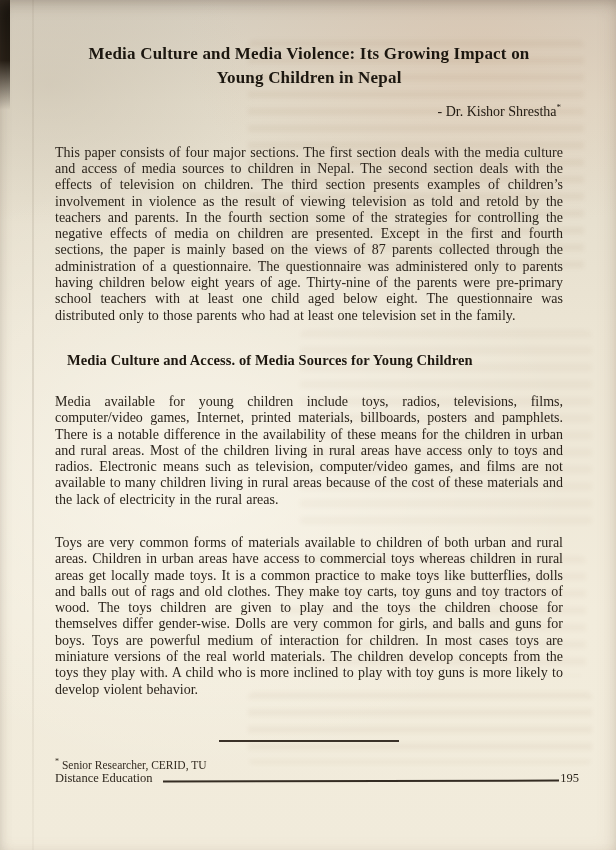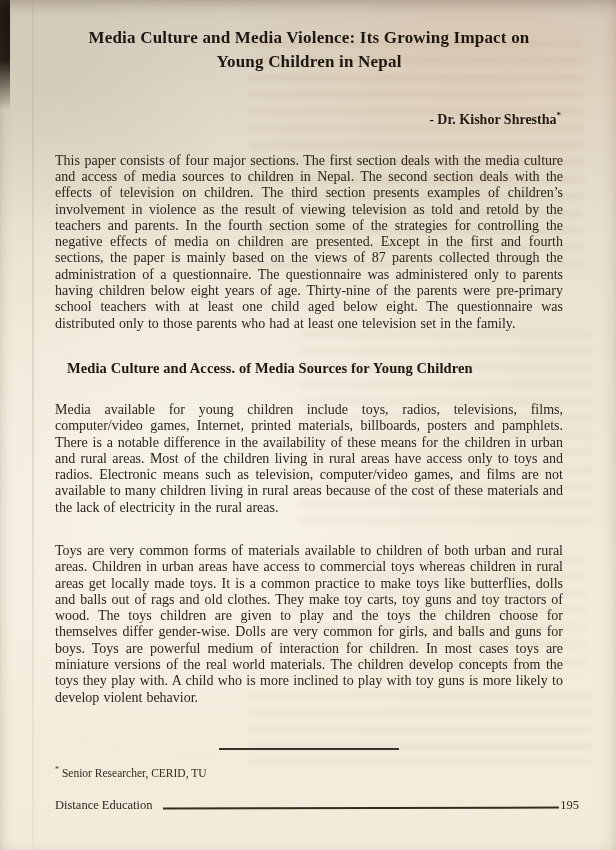--- a/index.html
+++ b/index.html
@@ -23,31 +23,31 @@
     background:linear-gradient(180deg,rgba(110,95,75,.08),rgba(110,95,75,.16) 45%,rgba(110,95,75,.05));}
   
   .ghost{position:absolute;pointer-events:none;z-index:0;border-radius:6px;
     background:repeating-linear-gradient(180deg, rgba(146,112,78,.38) 0 7px, transparent 7px 17px);
     filter:blur(2px);}
   .g1{left:248px;top:40px;width:336px;height:236px;opacity:.20;}
   .g2{left:300px;top:330px;width:292px;height:196px;opacity:.12;}
   .g3{left:282px;top:556px;width:304px;height:120px;opacity:.13;}
   .g4{left:248px;top:692px;width:344px;height:72px;opacity:.17;}
 
-  .content{position:absolute;left:55px;right:53px;top:0;z-index:2;}
+  .content{position:absolute;left:55px;right:53px;top:16px;z-index:2;}
   .title{margin:26px 8px 0;text-align:center;font-size:17px;line-height:24px;
     font-weight:bold;color:#1c1710;letter-spacing:.2px;}
-  .author{margin-top:36px;text-align:right;font-weight:bold;font-size:14px;padding-right:2px;color:#201a12;}
+  .author{margin-top:12px;text-align:right;font-weight:normal;font-size:14px;padding-right:2px;color:#201a12;}
   .author sup{font-size:9px;}
   p.body{margin:25px 0 0;font-size:14px;line-height:16.3px;text-align:justify;word-spacing:.6px;}
   .section-heading{margin:28px 12px 0;font-size:14.5px;font-weight:bold;color:#1e1810;letter-spacing:.1px;}
   .fn-rule{margin-top:42px;width:180px;border:0;border-top:2px solid #3a3128;height:0;}
   .footnote{margin-top:15px;font-size:11.5px;color:#332b21;}
   .footnote sup{font-size:8px;}
-  .footer{margin-top:19px;margin-right:-16px;display:flex;align-items:baseline;
+  .footer{margin-right:-16px;display:flex;align-items:baseline;
     font-size:12.5px;color:#2e271e;}
   .footer-rule{flex:1;border-bottom:2px solid #342c23;margin:0 2px 3px 10px;
     transform:rotate(-0.12deg);height:0;}
 </style>
 </head>
 <body>
 
 <div class="ghost g1"></div>
 <div class="ghost g2"></div>
 <div class="ghost g3"></div>

